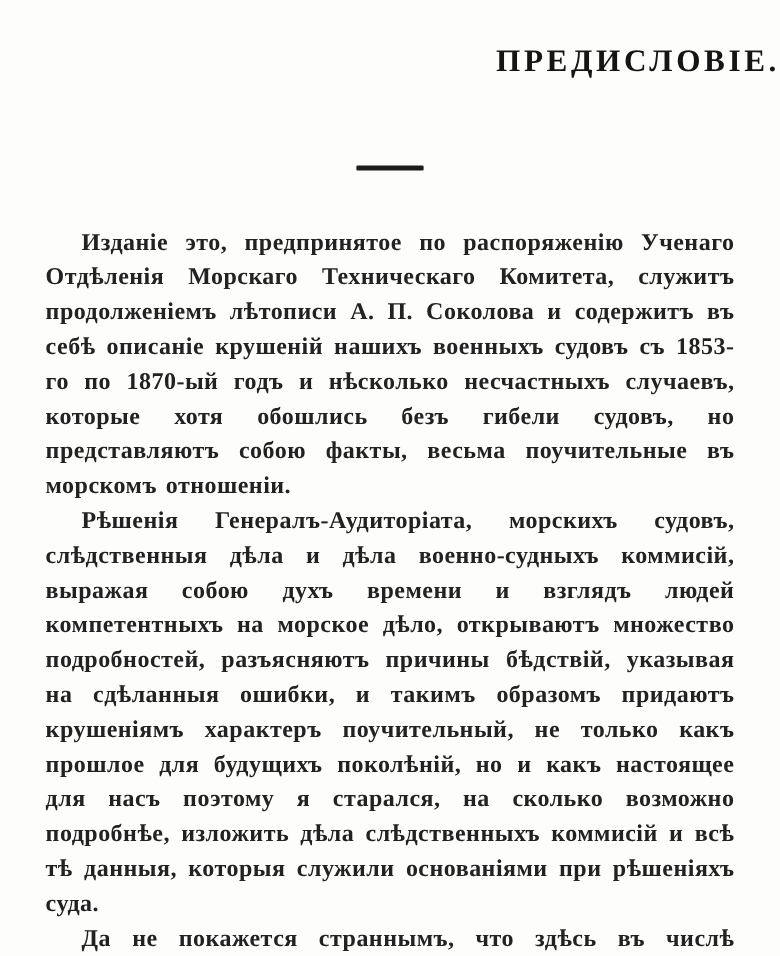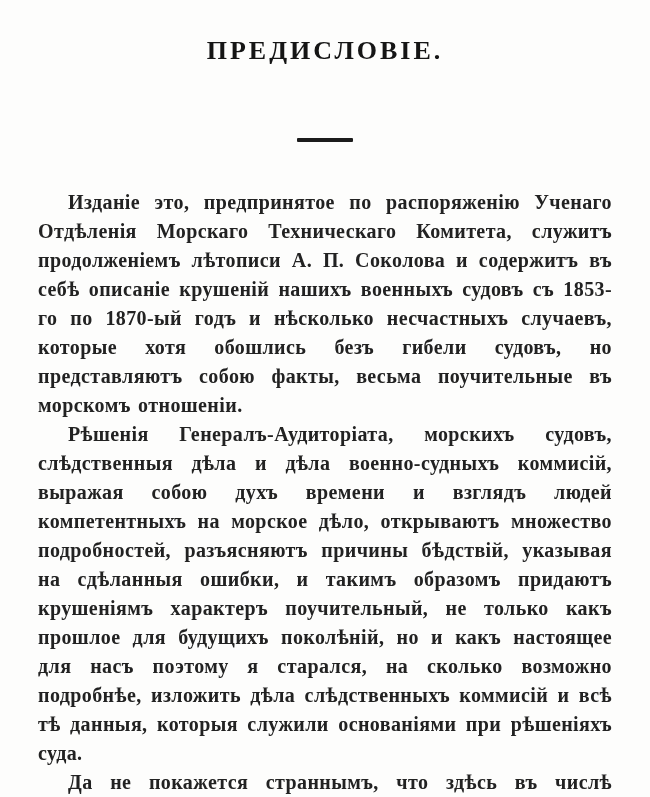--- a/index.html
+++ b/index.html
@@ -14,21 +14,21 @@
     margin: 0 auto;
     background: #fdfdfc;
     color: #1c1c1c;
     font-family: "Liberation Serif", "DejaVu Serif", serif;
     overflow: hidden;
     box-sizing: border-box;
   }
   .title {
     margin: 0;
     padding-top: 36px;
-    text-align: center;
+    text-align: right;
     font-size: 26px;
     font-weight: bold;
     letter-spacing: 3px;
     color: #151515;
   }
   .divider {
     width: 56px;
     height: 4px;
     background: #1c1c1c;
     margin: 72px auto 0 auto;

